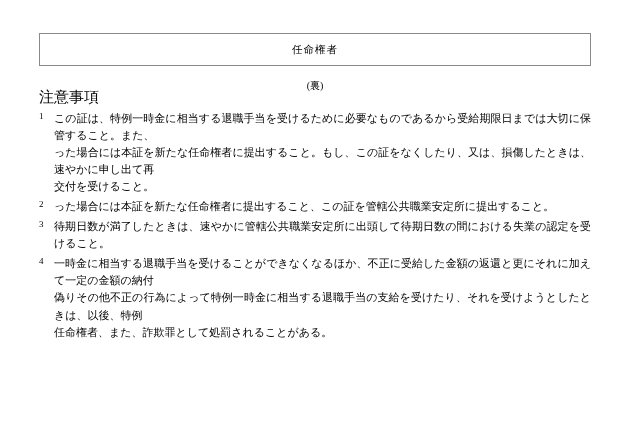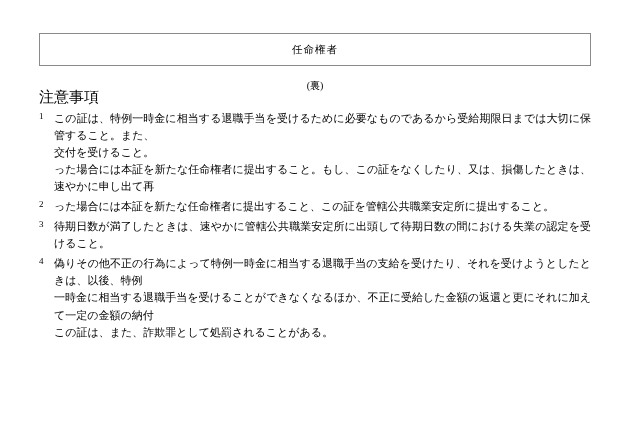--- a/index.html
+++ b/index.html
@@ -92,43 +92,43 @@
   <div class="back-label">(裏)</div>
 
   <div class="notes-heading">注意事項</div>
 
   <div class="notes">
 
     <div class="note-item">
       <div class="note-num">1</div>
       <div class="note-text">
         <span class="indent">この証は、特例一時金に相当する退職手当を受けるために必要なものであるから受給期限日までは大切に保管すること。また、</span>
+        <span class="indent">った場合には本証を新たな任命権者に提出すること。もし、この証をなくしたり、又は、損傷したときは、速やかに申し出て再</span>
         <span class="indent">交付を受けること。</span>
-        <span class="indent">った場合には本証を新たな任命権者に提出すること。もし、この証をなくしたり、又は、損傷したときは、速やかに申し出て再</span>
       </div>
     </div>
 
     <div class="note-item">
       <div class="note-num">2</div>
       <div class="note-text">
         <span class="indent">った場合には本証を新たな任命権者に提出すること、この証を管轄公共職業安定所に提出すること。</span>
       </div>
     </div>
 
     <div class="note-item">
       <div class="note-num">3</div>
       <div class="note-text">
         <span class="indent">待期日数が満了したときは、速やかに管轄公共職業安定所に出頭して待期日数の間における失業の認定を受けること。</span>
       </div>
     </div>
 
     <div class="note-item">
       <div class="note-num">4</div>
       <div class="note-text">
+        <span class="indent">一時金に相当する退職手当を受けることができなくなるほか、不正に受給した金額の返還と更にそれに加えて一定の金額の納付</span>
         <span class="indent">偽りその他不正の行為によって特例一時金に相当する退職手当の支給を受けたり、それを受けようとしたときは、以後、特例</span>
-        <span class="indent">一時金に相当する退職手当を受けることができなくなるほか、不正に受給した金額の返還と更にそれに加えて一定の金額の納付</span>
-        <span class="indent">この証は、また、詐欺罪として処罰されることがある。</span>
+        <span class="indent">任命権者、また、詐欺罪として処罰されることがある。</span>
       </div>
     </div>
 
   </div>
 
 </div>
 
 </body></html>

